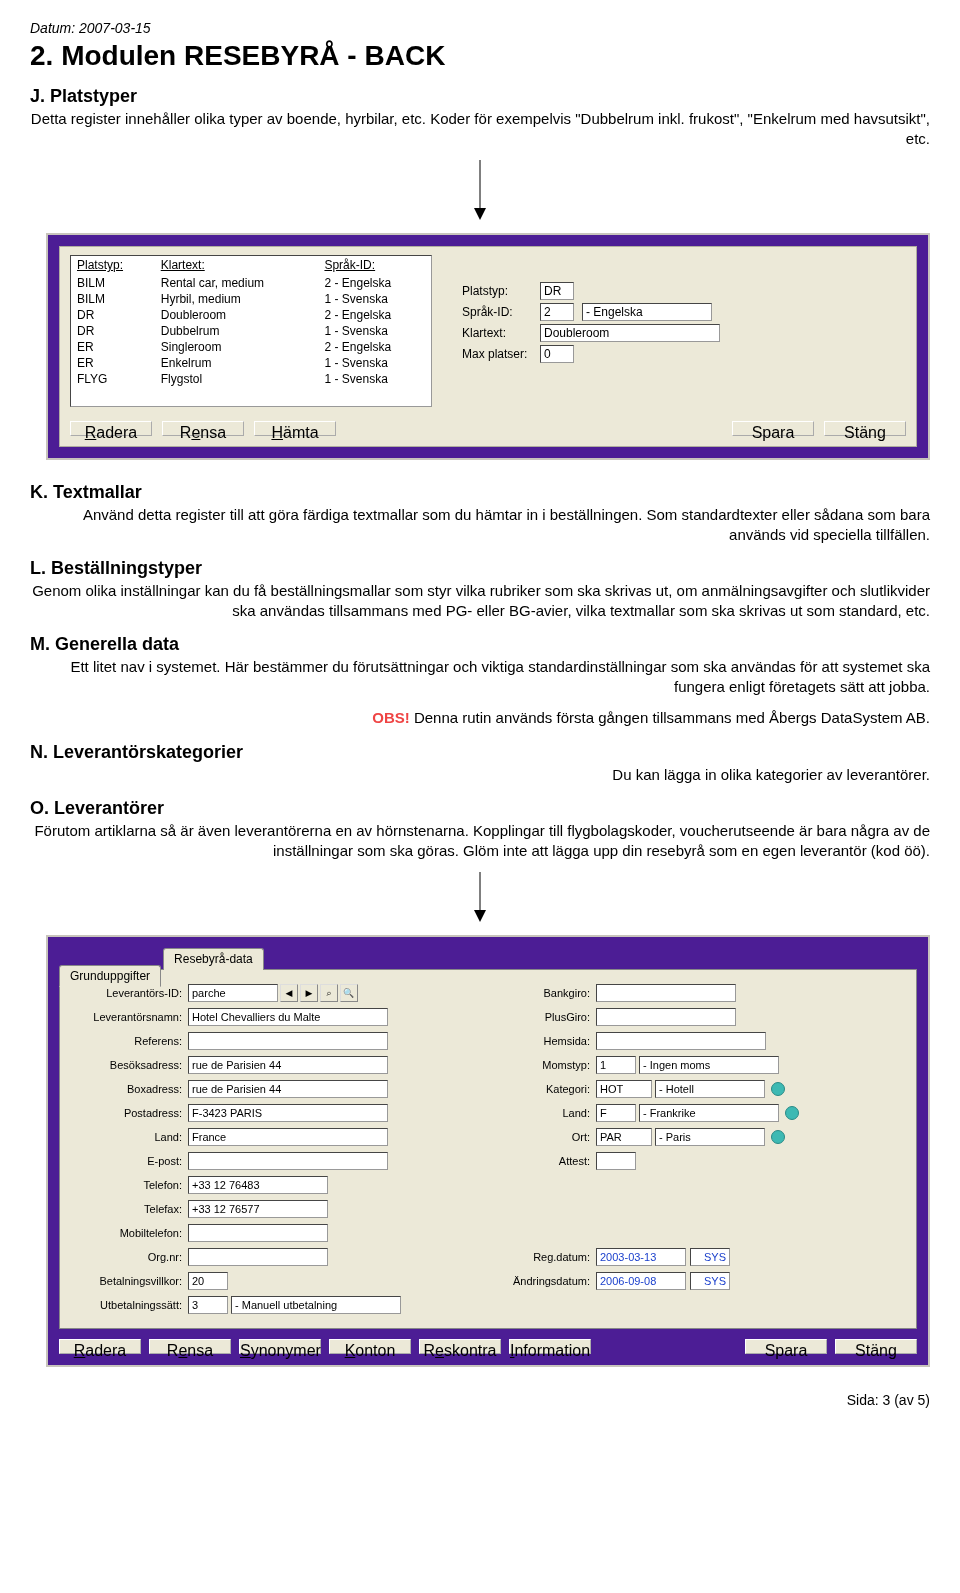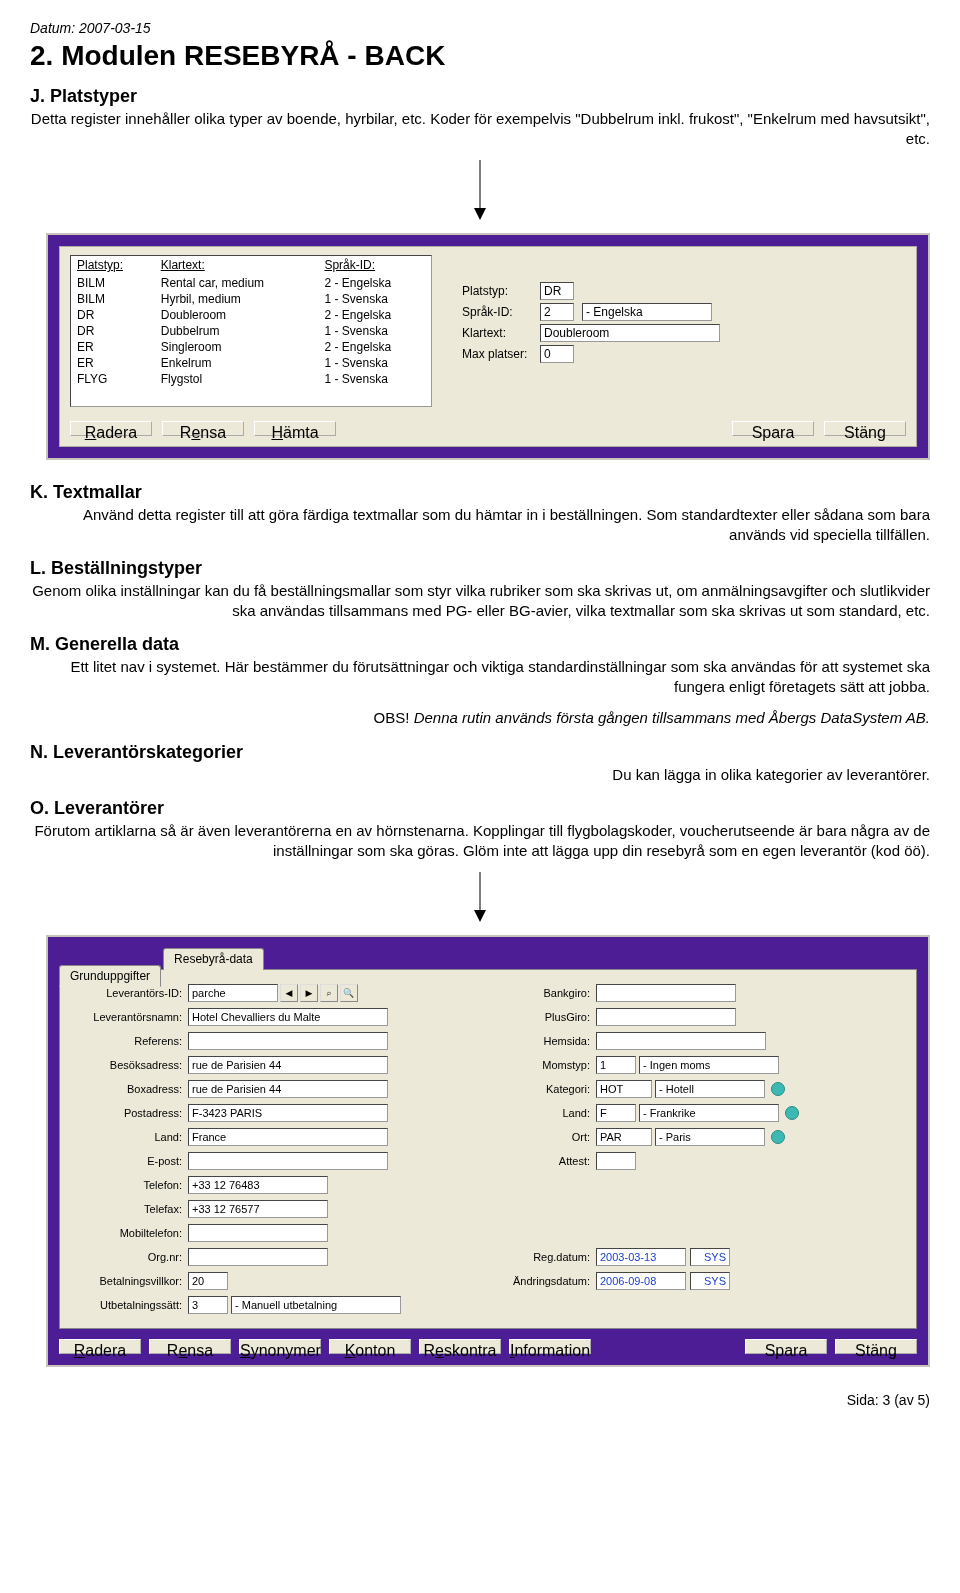--- a/index.html
+++ b/index.html
@@ -8,22 +8,22 @@
     margin: 0;
     padding: 20px 30px;
     background: #fff;
     color: #000;
     width: 900px;
   }
   .date-line { font-style: italic; font-size: 14px; margin-bottom: 4px; }
   h1 { font-size: 28px; font-weight: bold; margin: 0 0 14px 0; }
   h2 { font-size: 18px; font-weight: bold; margin: 14px 0 2px 0; }
   p { margin: 2px 0 12px 0; line-height: 1.3; text-align: right; }
-  .obs-red { color: #000000; font-weight: normal; }
-  .obs-text { font-style: italic; }
+  .obs-red { color: #ef4444; font-weight: bold; }
+  .obs-text { }
   .footer { text-align: right; margin-top: 25px; font-size: 14px; }
 
   
   .winframe {
     border: 2px solid #c8c4bc;
     background: #4c1d95;
     padding: 11px;
     margin: 10px 0 22px 16px;
     position: relative;
     font-family: Tahoma, Arial, sans-serif;

